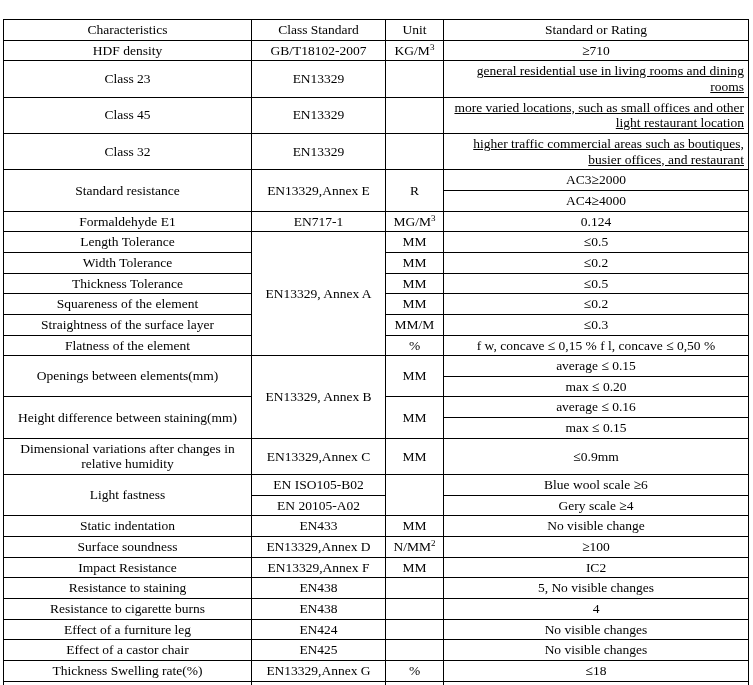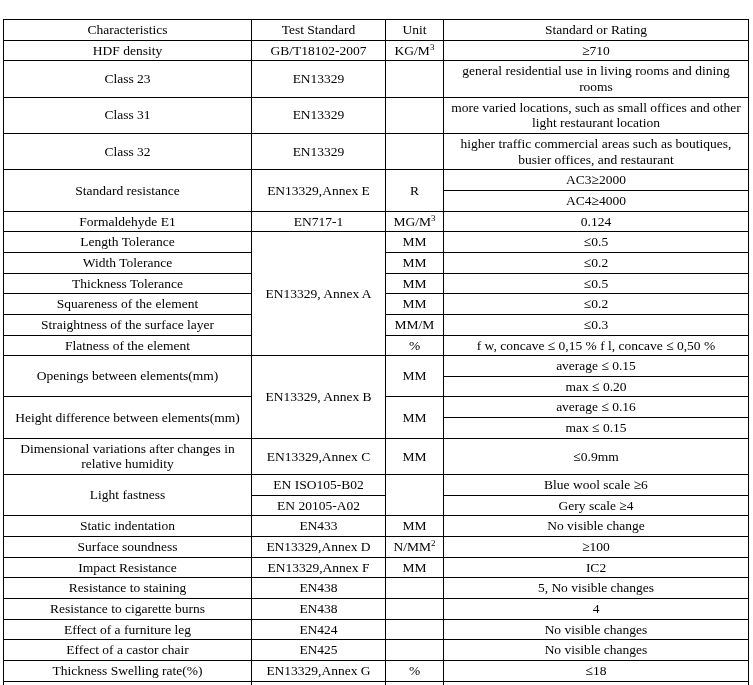--- a/index.html
+++ b/index.html
@@ -26,41 +26,41 @@
 
   #spec-table td, #spec-table th {
     border: 1px solid #000000;
     font-size: 13.5px;
     line-height: 1.16;
     padding: 2px 4px;
     vertical-align: middle;
     font-weight: normal;
   }
   .ctr { text-align: center; }
-  .lft { text-align: center; padding-left: 6px; }
+  .lft { text-align: right; padding-left: 6px; text-decoration: underline; }
   .hdr { text-align: center; }
   sup { font-size: 9px; vertical-align: super; line-height: 0; }
   .tall { height: 30px; }
   .row-h { height: 19px; }
   .nowrapish { white-space: nowrap; }
 </style>
 </head>
 <body>
 
 <table id="spec-table">
   <colgroup>
     <col class="c-char">
       <col class="c-std">
       <col class="c-unit">
       <col class="c-rate">
   </colgroup>
   <thead>
     <tr>
       <th class="hdr">Characteristics</th>
-      <th class="hdr">Test Standard</th>
+      <th class="hdr">Class Standard</th>
       <th class="hdr">Unit</th>
       <th class="hdr">Standard or Rating</th>
     </tr>
   </thead>
   <tbody>
 
     <tr class="row-h">
       <td class="ctr">HDF density</td>
       <td class="ctr">GB/T18102-2007</td>
       <td class="ctr"><span>KG/M</span><sup>3</sup></td>
@@ -68,21 +68,21 @@
     </tr>
 
     <tr class="tall">
       <td class="ctr">Class 23</td>
       <td class="ctr">EN13329</td>
       <td class="ctr"></td>
       <td class="lft">general residential use in living rooms and dining rooms</td>
     </tr>
 
     <tr class="tall">
-      <td class="ctr">Class 31</td>
+      <td class="ctr">Class 45</td>
       <td class="ctr">EN13329</td>
       <td class="ctr"></td>
       <td class="lft">more varied locations, such as small offices and other light restaurant location</td>
     </tr>
 
     <tr class="tall">
       <td class="ctr">Class 32</td>
       <td class="ctr">EN13329</td>
       <td class="ctr"></td>
       <td class="lft">higher traffic commercial areas such as boutiques, busier offices, and restaurant</td>
@@ -140,21 +140,21 @@
     <tr class="row-h">
       <td class="ctr" rowspan="2">Openings between elements(mm)</td>
       <td class="ctr" rowspan="4">EN13329, Annex B</td>
       <td class="ctr" rowspan="2">MM</td>
       <td class="ctr">average ≤ 0.15</td>
     </tr>
     <tr class="row-h">
       <td class="ctr">max ≤ 0.20</td>
     </tr>
     <tr class="row-h">
-      <td class="ctr" rowspan="2">Height difference between elements(mm)</td>
+      <td class="ctr" rowspan="2">Height difference between staining(mm)</td>
       <td class="ctr" rowspan="2">MM</td>
       <td class="ctr">average ≤ 0.16</td>
     </tr>
     <tr class="row-h">
       <td class="ctr">max ≤ 0.15</td>
     </tr>
 
     <tr class="tall">
       <td class="ctr">Dimensional variations after changes in relative humidity</td>
       <td class="ctr">EN13329,Annex C</td>

